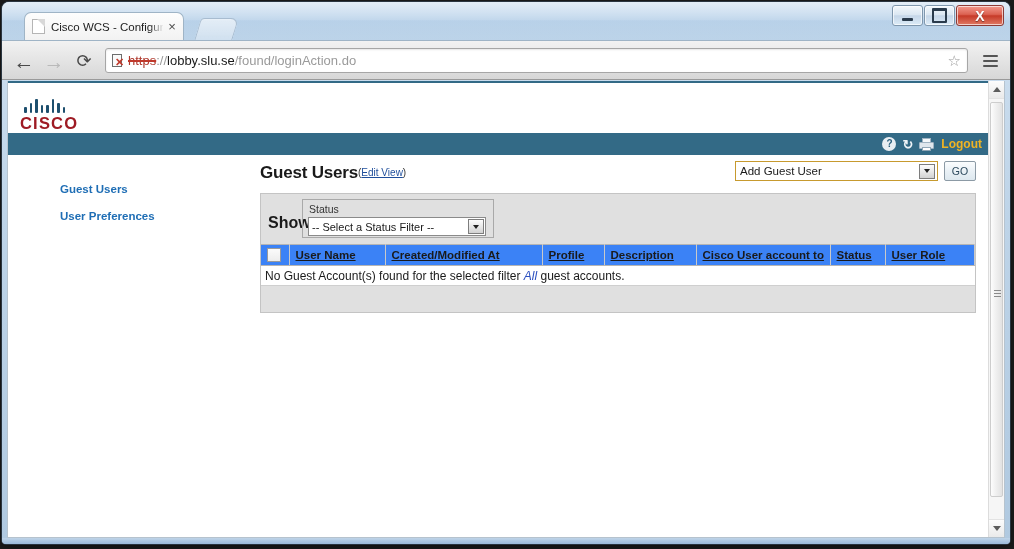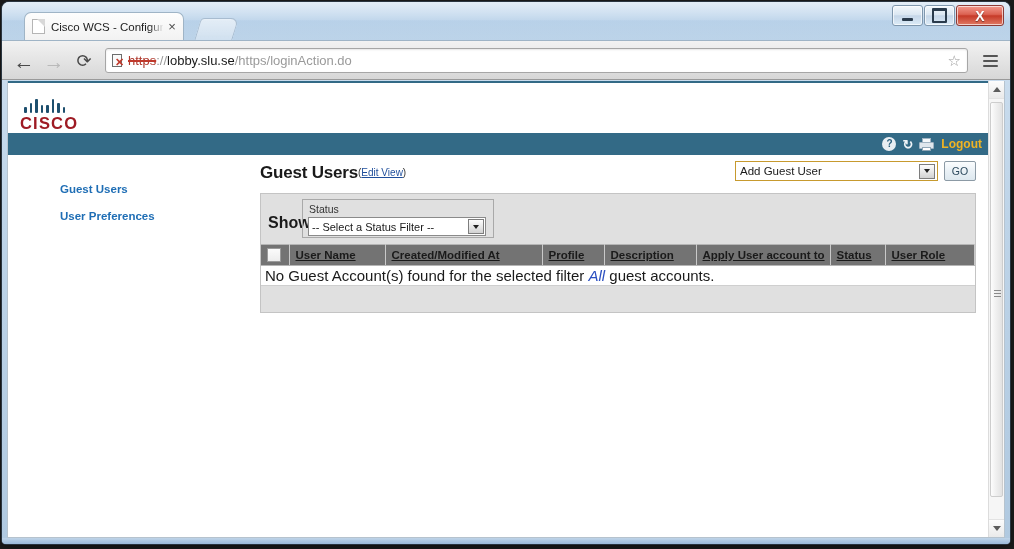--- a/index.html
+++ b/index.html
@@ -585,21 +585,21 @@
   }
 
   
   #guest-table {
     width: 100%;
     border-collapse: collapse;
     table-layout: fixed;
     background: #fff;
   }
   #guest-table th {
-    background: #737373;
+    background: #3b82f6;
     border-top: 1px solid #b5b5b5;
     border-bottom: 1px solid #b5b5b5;
     border-right: 1px solid #c9c9c9;
     height: 20px;
     padding: 0 6px;
     text-align: left;
     font-size: 11.5px;
     font-weight: bold;
     color: #1a1a1a;
     white-space: nowrap;
@@ -614,21 +614,21 @@
     width: 12px; height: 12px;
     border: 1px solid #9a9a9a;
     background: linear-gradient(180deg,#fbfbfb,#ededed);
     vertical-align: middle;
     cursor: default;
   }
   #empty-row td {
     height: 19px;
     background: #fff;
     border-bottom: 1px solid #cfcfcf;
-    font-size: 15px;
+    font-size: 12px;
     color: #1a1a1a;
     padding: 0 2px 0 4px;
   }
   #empty-filter {
     color: #2b4fc0;
     font-style: italic;
   }
   #panel-foot {
     height: 26px;
     background: #e0e0e0;
@@ -728,21 +728,21 @@
       <div class="navbtn" id="nav-reload">⟳</div>
 
       <div id="omnibox">
         <span id="cert-icon">
           <span class="pg"></span>
           <span class="xmark">✕</span>
         </span>
         <span class="url-seg" id="url-scheme">https</span>
           <span class="url-seg" id="url-sep">://</span>
           <span class="url-seg" id="url-host">lobby.slu.se</span>
-          <span class="url-seg" id="url-path">/https/loginAction.do</span>
+          <span class="url-seg" id="url-path">/found/loginAction.do</span>
         <span id="star-icon">☆</span>
       </div>
 
       <div id="menu-btn">
         <span></span>
         <span></span>
         <span></span>
       </div>
     </div>
 
@@ -835,21 +835,21 @@
                 </colgroup>
                 <thead>
                   <tr>
                     <th class="col-check">
                       <span class="cb"></span>
                     </th>
                     <th><span class="hdr">User Name</span></th>
                     <th><span class="hdr">Created/Modified At</span></th>
                     <th><span class="hdr">Profile</span></th>
                     <th><span class="hdr">Description</span></th>
-                    <th><span class="hdr">Apply User account to</span></th>
+                    <th><span class="hdr">Cisco User account to</span></th>
                     <th><span class="hdr">Status</span></th>
                     <th><span class="hdr">User Role</span></th>
                   </tr>
                 </thead>
                 <tbody>
                   <tr id="empty-row">
                     <td colspan="8"><span>No Guest Account(s) found for the selected filter </span><span id="empty-filter">All</span><span> guest accounts.</span></td>
                   </tr>
                 </tbody>
               </table>

